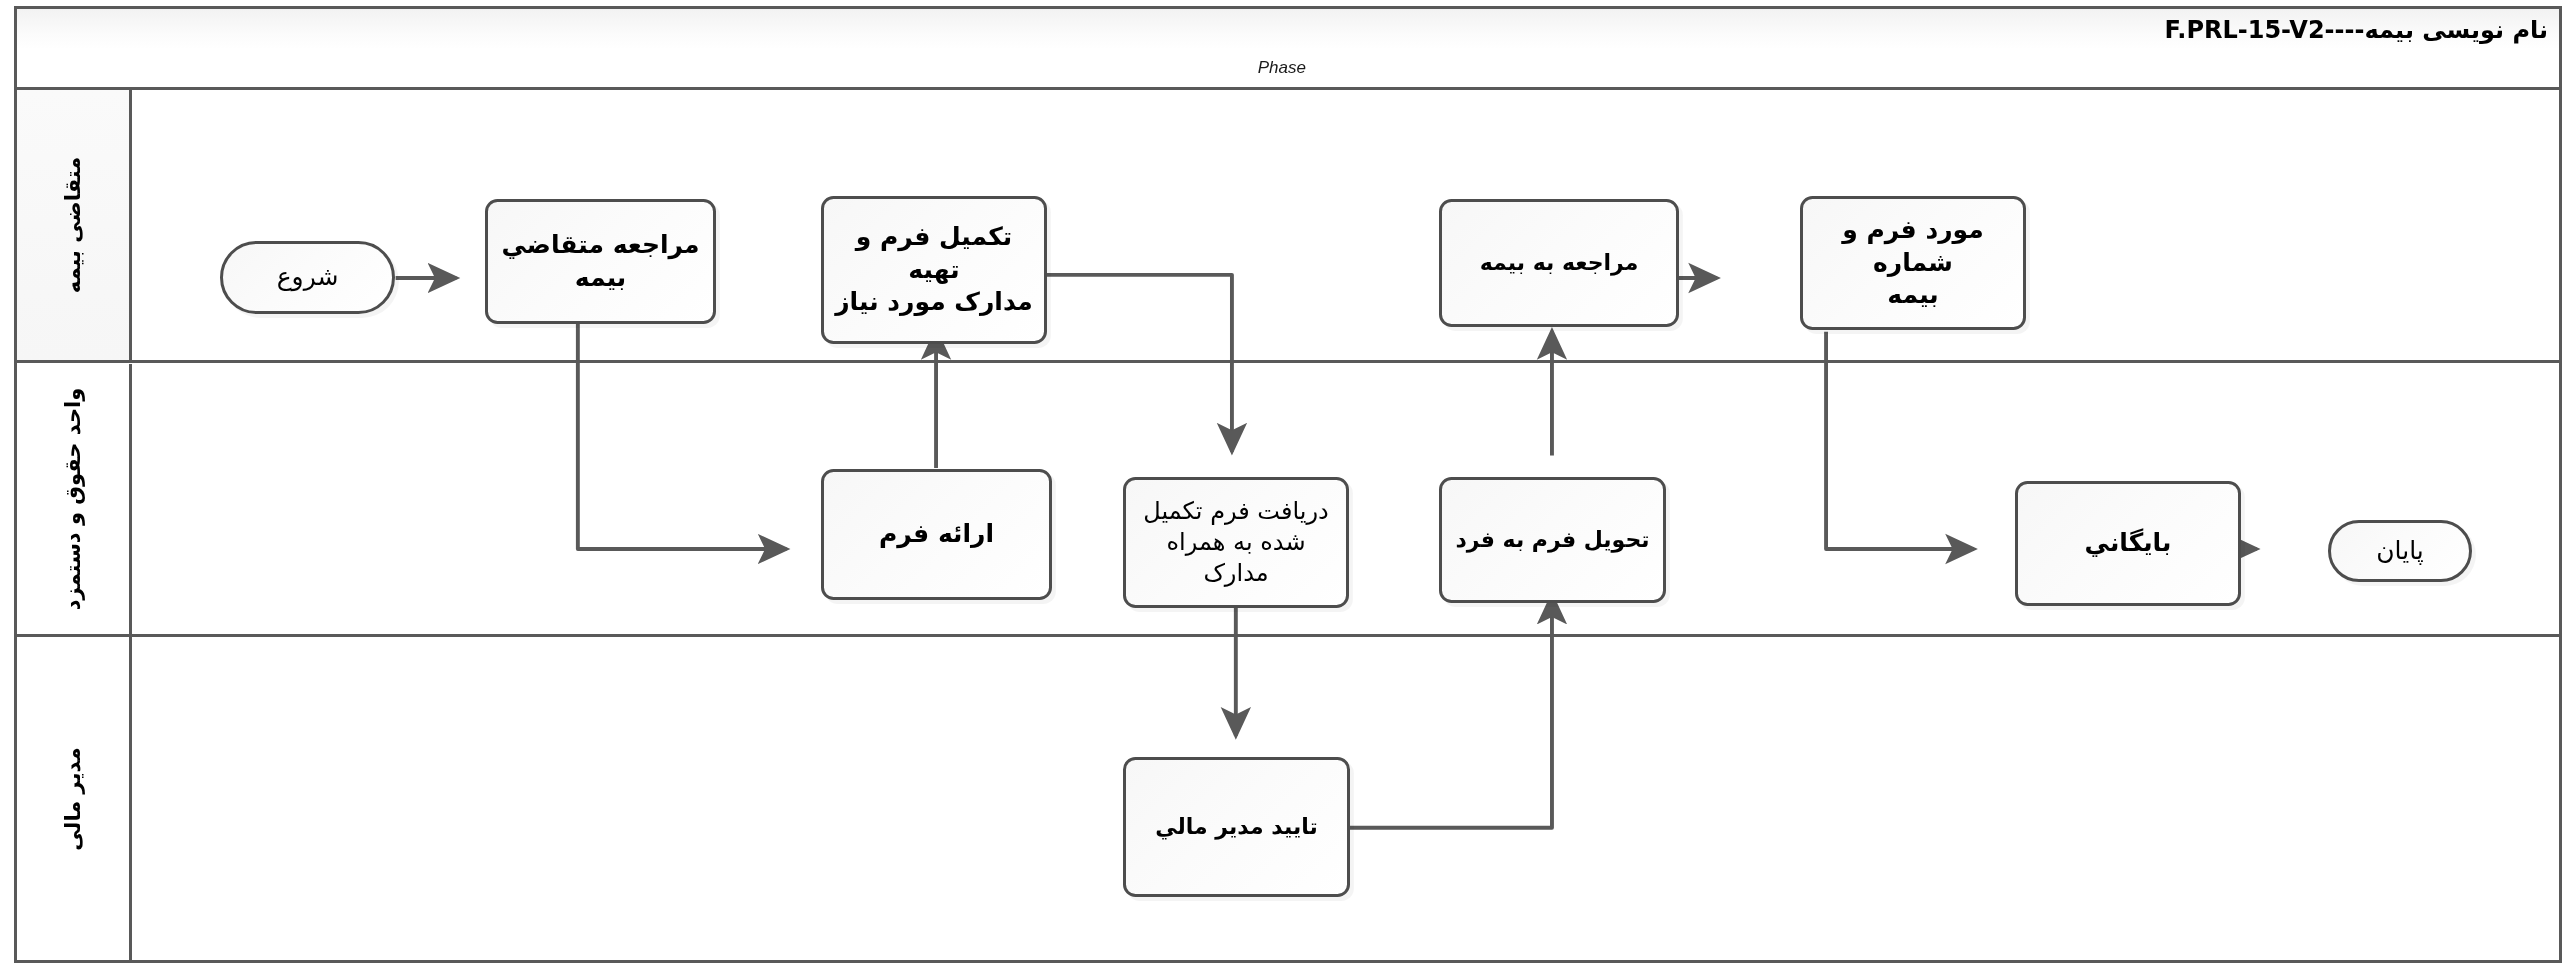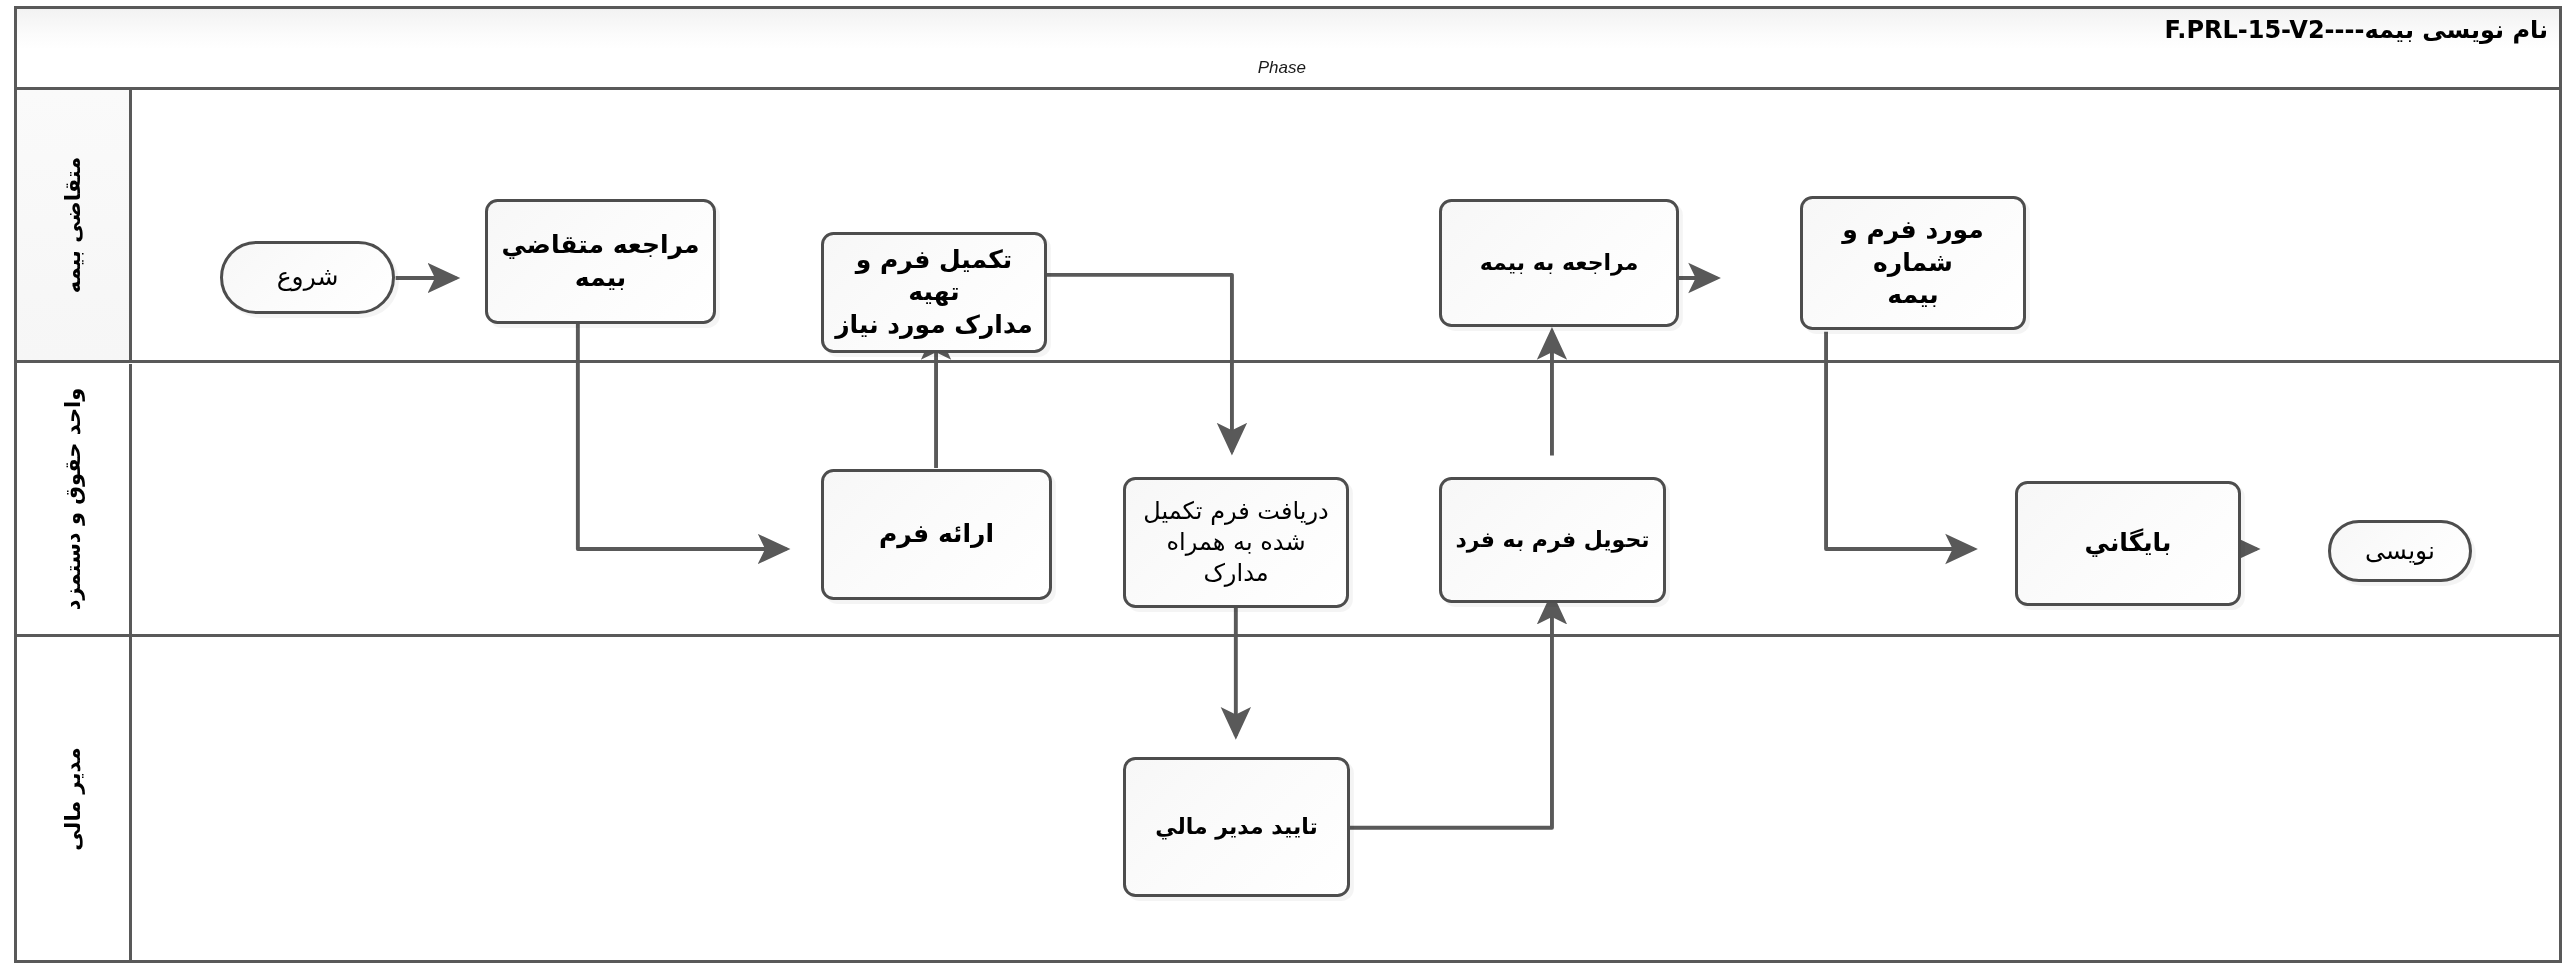--- a/index.html
+++ b/index.html
@@ -218,21 +218,21 @@
   </svg>
 
   <div class="node event" style="left:220px; top:241px; width:175px; height:73px;">
     <span class="node-label">شروع</span>
   </div>
 
   <div class="node task big" style="left:485px; top:199px; width:231px; height:125px;">
     <span class="node-label">مراجعه متقاضي بیمه</span>
   </div>
 
-  <div class="node task big" style="left:821px; top:196px; width:226px; height:121px;margin-top:36px;">
+  <div class="node task big" style="left:821px; top:196px; width:226px; height:148px;">
     <span class="node-label">تکمیل فرم  و تهیه
 مدارک مورد نیاز</span>
   </div>
 
   <div class="node task" style="left:1439px; top:199px; width:240px; height:128px;align-items:center;">
     <span class="node-label">مراجعه به بیمه</span>
   </div>
 
   <div class="node task big" style="left:1800px; top:196px; width:226px; height:134px;">
     <span class="node-label">مورد فرم و شماره
@@ -250,21 +250,21 @@
 
   <div class="node task" style="left:1439px; top:477px; width:227px; height:126px;">
     <span class="node-label">تحویل فرم به فرد</span>
   </div>
 
   <div class="node task big" style="left:2015px; top:481px; width:226px; height:125px;">
     <span class="node-label">بایگاني</span>
   </div>
 
   <div class="node event" style="left:2328px; top:520px; width:144px; height:62px;">
-    <span class="node-label">نویسی</span>
+    <span class="node-label">پایان</span>
   </div>
 
   <div class="node task" style="left:1123px; top:757px; width:227px; height:140px;">
     <span class="node-label">تایید مدیر مالي</span>
   </div>
 
 </div>
 
 
 </body></html>

